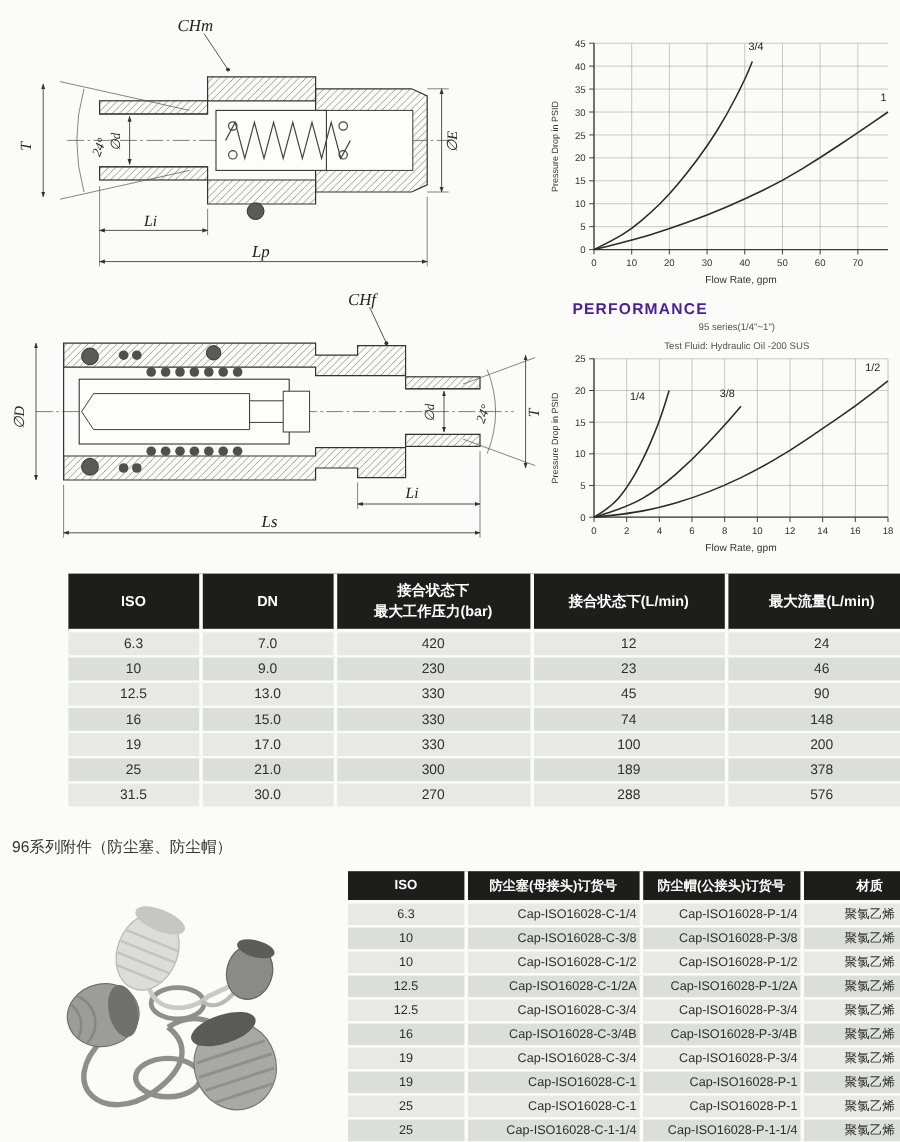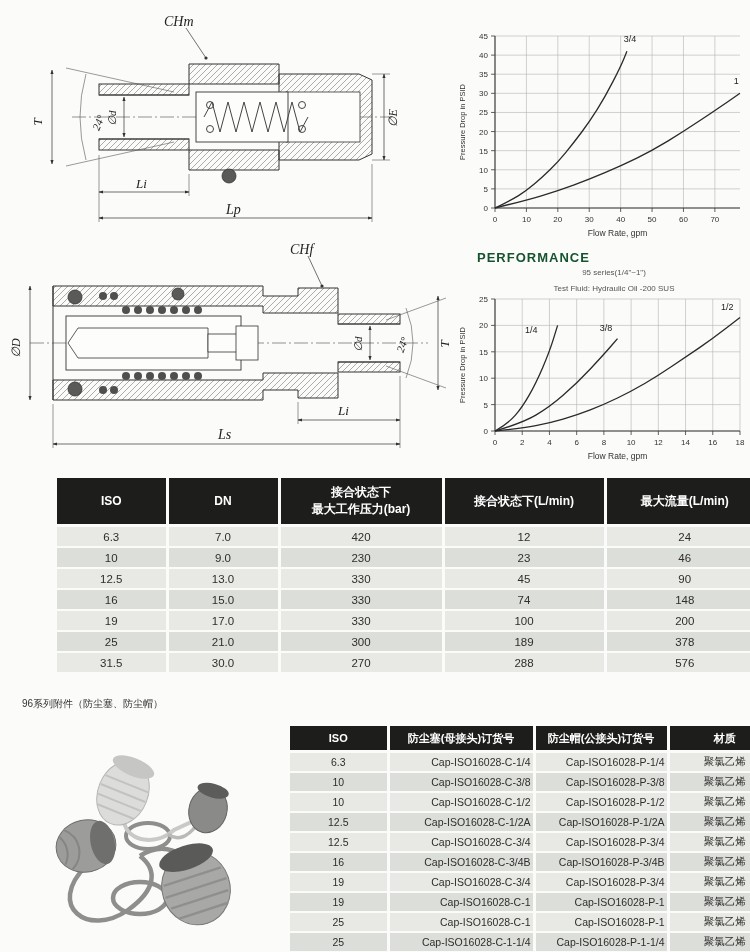--- a/index.html
+++ b/index.html
@@ -5,21 +5,21 @@
   html,body{margin:0;padding:0;}
   body{
     width:750px;height:952px;position:relative;background:#fbfbfa;
     font-family:"Liberation Sans",sans-serif;color:#222;overflow:hidden;
   }
   .abs{position:absolute;}
   
   .chart{position:absolute;}
   #perf-heading{
     position:absolute;left:477px;top:250px;font-size:13px;font-weight:bold;
-    letter-spacing:1px;color:#14532d;
+    letter-spacing:1px;color:#4c1d95;
   }
   .chart-sub{position:absolute;left:480px;width:268px;text-align:center;
     font-size:8px;color:#555;}
   
   .table-wrap{position:absolute;}
   table{border-collapse:collapse;table-layout:fixed;margin-left:32px;}
   th{
     background:#1d1d1c;color:#fff;font-weight:bold;text-align:center;
     border-right:3px solid #fbfbfa;border-bottom:3px solid #fbfbfa;
     white-space:pre-line;vertical-align:middle;
@@ -31,31 +31,31 @@
   }
   tbody tr:nth-child(odd) td{background:#e8e9e5;}
   tbody tr:nth-child(even) td{background:#dcdeda;}
   td.left{text-align:right;padding-left:9px;}
   #table1 th{font-size:12px;padding:6px 2px;height:26px;}
   #table1 td{font-size:11.5px;padding:3px 2px;height:13px;}
   #table2 th{font-size:11px;padding:4px 2px;height:16px;}
   #table2 td{font-size:10.5px;padding:2px 2px;height:13.5px;}
   
   #acc-heading{
-    position:absolute;left:22px;top:697px;font-size:10px;color:#333;
+    position:absolute;left:10px;top:697px;font-size:13px;color:#333;
   }
   
   svg text.dim{
     font-family:"Liberation Serif",serif;font-style:italic;fill:#222;
   }
 </style>
 </head>
 <body>
 
-<div class="abs" style="left:24px;top:12px;width:440px;height:222px;text-align:right;">
+<div class="abs" style="left:8px;top:12px;width:440px;height:222px;text-align:right;">
 <svg width="440" height="222" viewBox="0 0 440 222">
   <defs>
     <pattern id="hatch" patternUnits="userSpaceOnUse" width="6" height="6">
       <path d="M0,6 L6,0" stroke="#777" stroke-width="0.6"></path>
     </pattern>
     <marker id="arr" viewBox="0 0 10 10" refX="9" refY="5" markerWidth="7" markerHeight="7" orient="auto-start-reverse">
       <path d="M0,1.5 L10,5 L0,8.5 z" fill="#333"></path>
     </marker>
   </defs>
 

